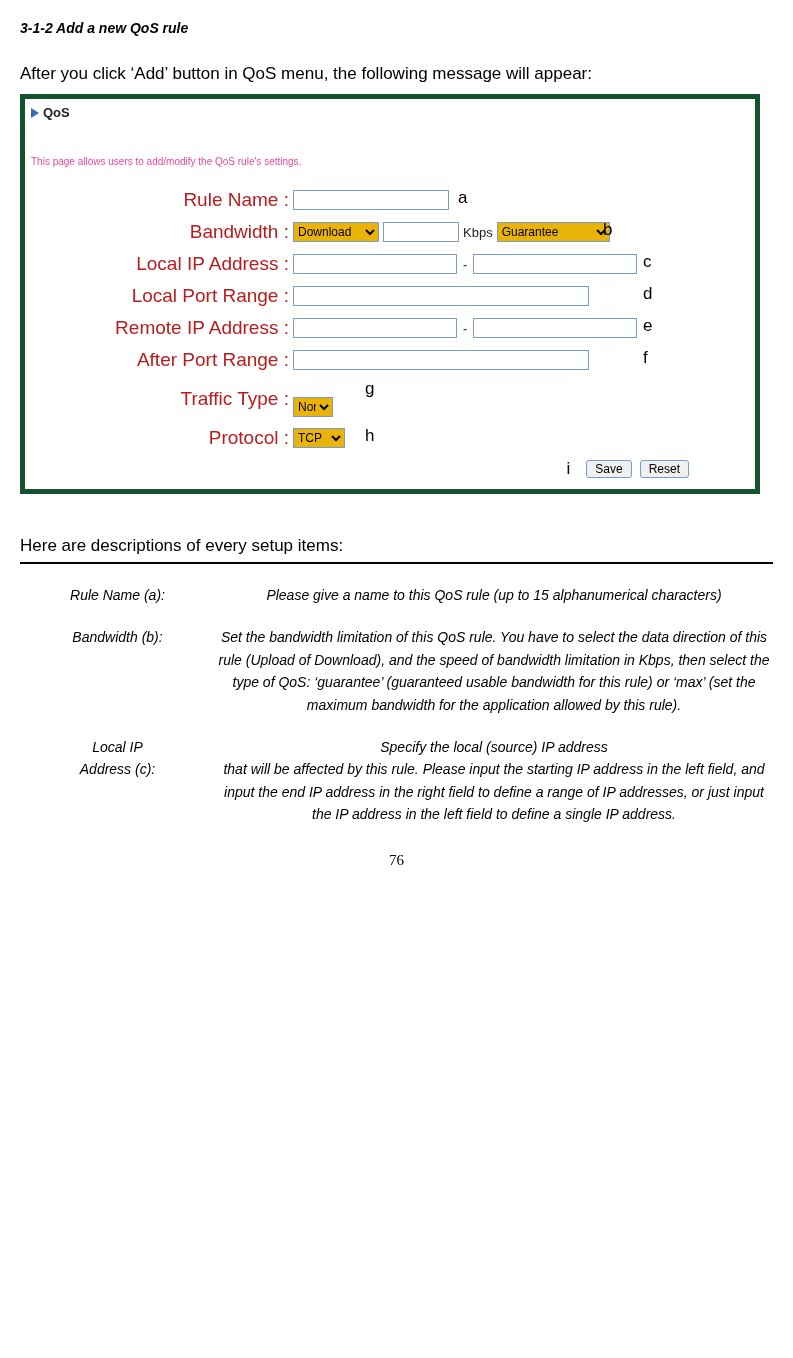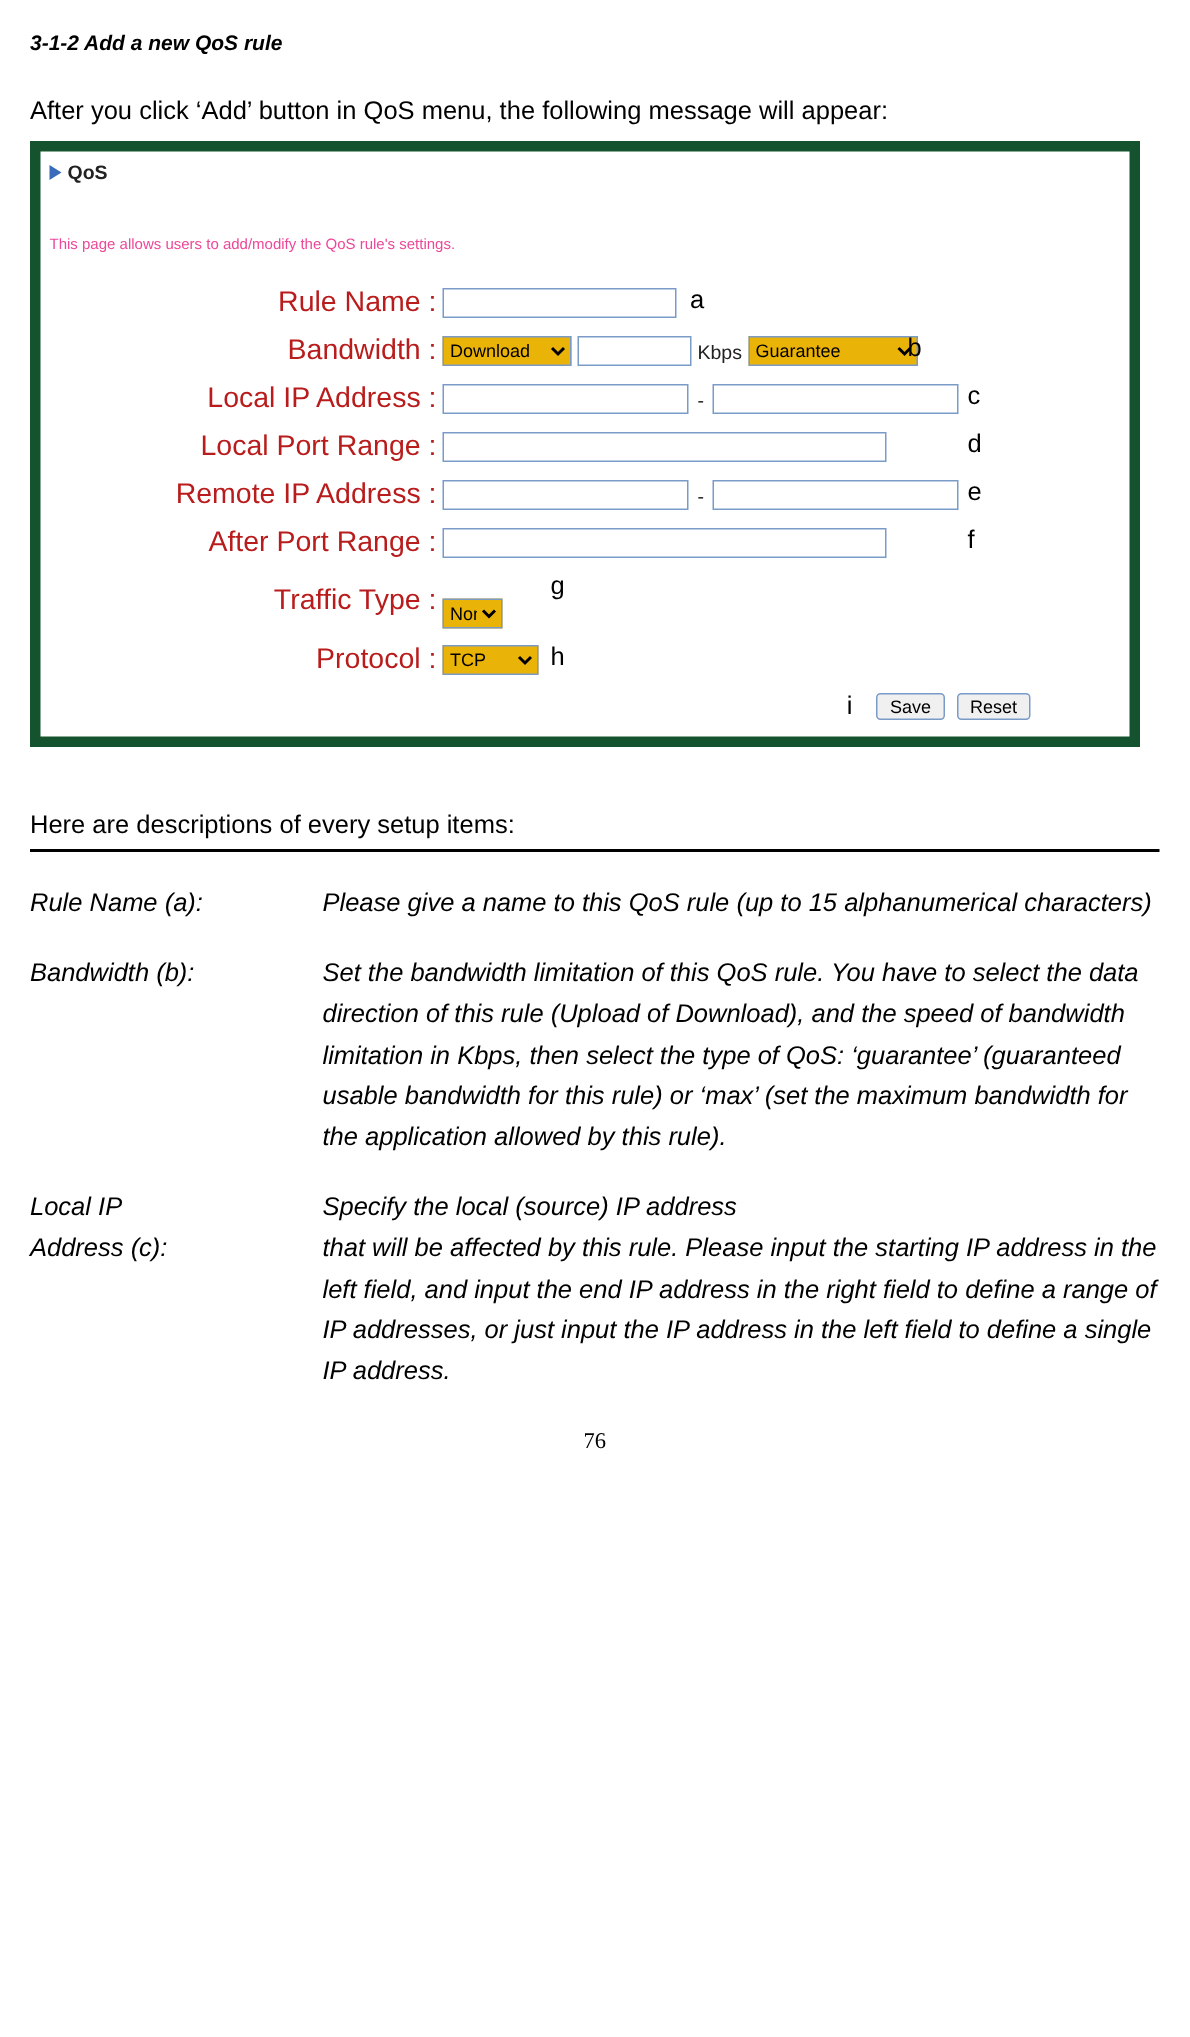--- a/index.html
+++ b/index.html
@@ -15,21 +15,21 @@
     font-weight: bold;
     font-style: italic;
     font-size: 14px;
     margin-bottom: 28px;
   }
   .intro {
     font-size: 17px;
     margin-bottom: 10px;
   }
   .screenshot-box {
-    border: 7px solid #14532d;
+    border: 5px solid #14532d;
     padding: 6px 6px 10px 6px;
     width: 740px;
     position: relative;
     box-sizing: border-box;
   }
   .qos-title-row {
     display: flex;
     align-items: center;
     gap: 4px;
     margin-bottom: 36px;
@@ -82,21 +82,21 @@
   .w-port { width: 290px; }
   select.sel {
     border: 1px solid #7a9ac8;
     height: 20px;
     font-size: 12px;
     background: #eab308;
   }
   .sel-dl { width: 86px; }
   .sel-guar { width: 113px; }
   .sel-tt { width: 40px; margin-top: 16px; }
-  .sel-proto { width: 64px; }
+  .sel-proto { width: 52px; }
   .kbps-lbl {
     font-size: 13px;
     color: #222;
   }
   .dash {
     font-size: 13px;
     color: #222;
     padding: 0 2px;
   }
   .ann {
@@ -131,23 +131,24 @@
     font-size: 17px;
     margin-bottom: 6px;
   }
   .hr {
     border-top: 2px solid #000;
     margin-bottom: 20px;
   }
   .desc-row {
     display: flex;
     font-style: italic;
-    font-size: 17px;
+    font-size: 14px;
     margin-bottom: 20px;
     line-height: 1.6;
+    text-align: center;
   }
   .desc-label {
     width: 195px;
     flex-shrink: 0;
   }
   .desc-text {
     flex: 1;
   }
   .page-num {
     text-align: center;

